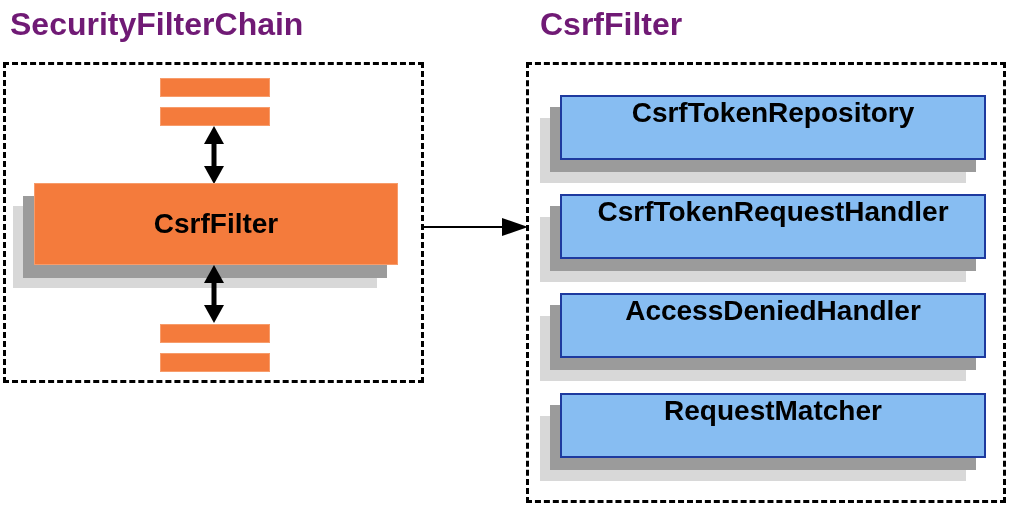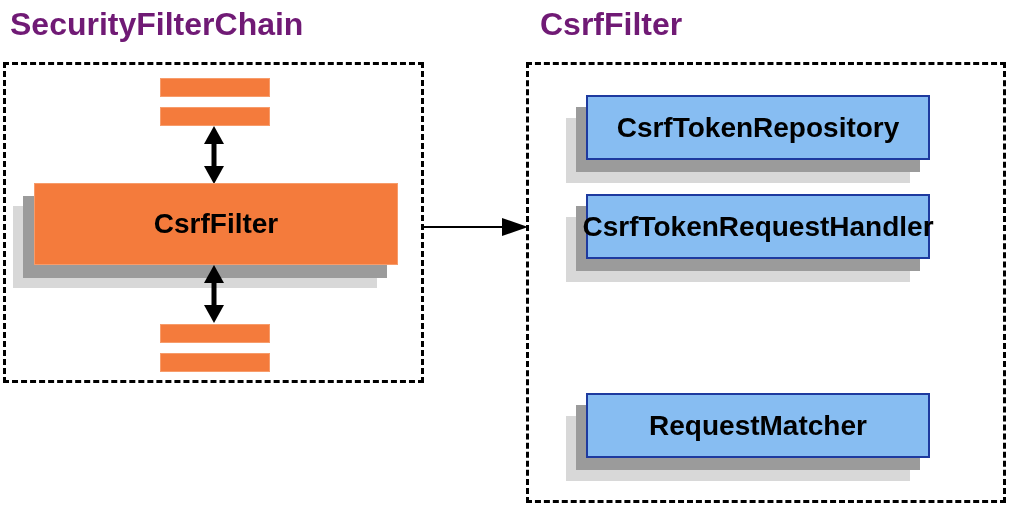--- a/index.html
+++ b/index.html
@@ -65,30 +65,30 @@
     justify-content: center;
   }
   .orange-box .node-label {
     font-size: 28px;
     font-weight: bold;
     color: #000000;
   }
 
   .blue-box {
     position: absolute;
-    left: 586px;
-    width: 344px;
+    left: 560px;
+    width: 426px;
     height: 65px;
     background: var(--blue-fill, #87BDF2);
     border: 2px solid var(--blue-border, #1E3A9F);
     box-sizing: border-box;
     box-shadow: -10px 12px 0 var(--shadow-dark, #9B9B9B),
                 -20px 23px 0 var(--shadow-light, #D8D8D8);
     display: flex;
-    align-items: center;
+    align-items: flex-start;
     justify-content: center;
   }
   .blue-box .node-label {
     font-size: 28px;
     font-weight: bold;
     color: #000000;
   }
   .blue-1 { top: 95px; }
   .blue-2 { top: 194px; }
   .blue-3 { top: 293px; }
@@ -152,18 +152,21 @@
   <div class="dashed-box dashed-right"></div>
 
   <div class="blue-box blue-1">
     <span class="node-label">CsrfTokenRepository</span>
   </div>
 
   <div class="blue-box blue-2">
     <span class="node-label">CsrfTokenRequestHandler</span>
   </div>
 
+  <div class="blue-box blue-3">
+    <span class="node-label">AccessDeniedHandler</span>
+  </div>
 
   <div class="blue-box blue-4">
     <span class="node-label">RequestMatcher</span>
   </div>
 
 </div>
 
 </body></html>

